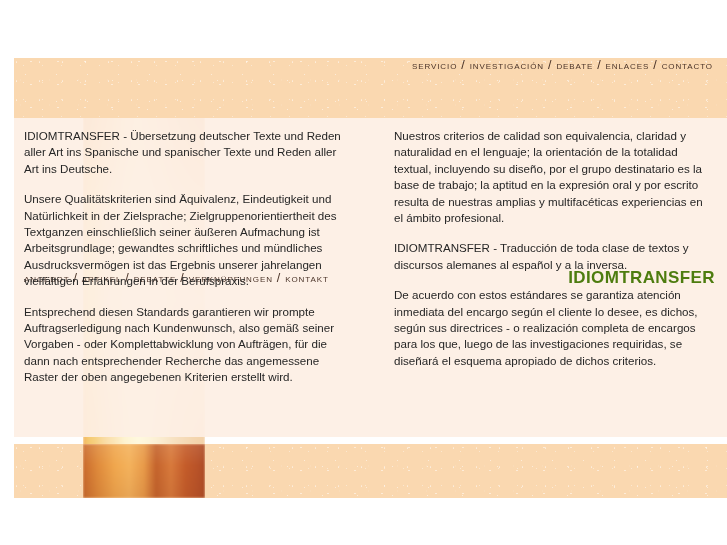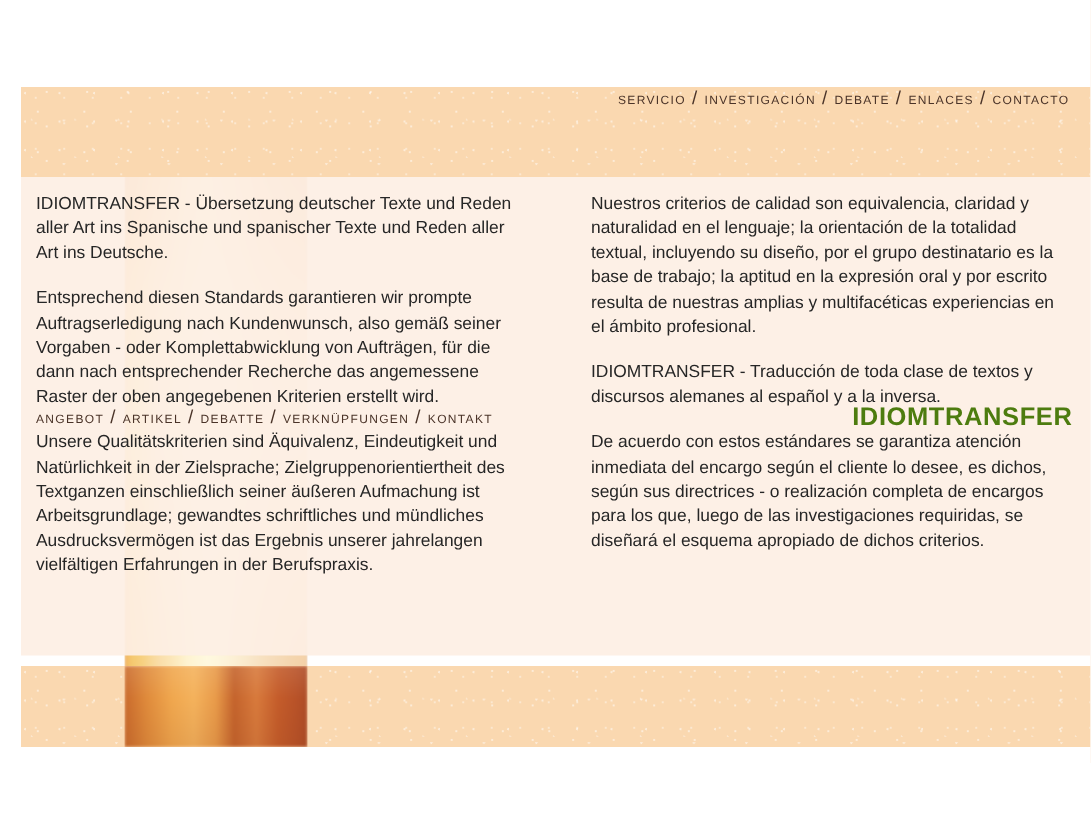--- a/index.html
+++ b/index.html
@@ -247,22 +247,22 @@
       <span class="nav-sep">/</span>
       <a class="nav-link" href="#">Kontakt</a>
     </nav>
     <div class="logo">IDIOMTRANSFER</div>
   </div>
 
   <div class="content-panel"></div>
   <div class="columns" style="position:absolute; left:0; top:60px; width:600px;">
     <div class="col">
       <p>IDIOMTRANSFER  -  Übersetzung deutscher Texte und Reden aller Art ins Spanische und spanischer Texte und Reden aller Art ins Deutsche.</p>
+      <p>Unsere Qualitätskriterien sind Äquivalenz, Eindeutigkeit und Natürlichkeit in der Zielsprache; Zielgruppenorientiertheit des Textganzen einschließlich seiner äußeren Aufmachung ist Arbeitsgrundlage; gewandtes schriftliches und mündliches Ausdrucksvermögen ist das Ergebnis unserer jahrelangen vielfältigen Erfahrungen in der Berufspraxis.</p>
       <p>Entsprechend diesen Standards garantieren wir prompte Auftragserledigung nach Kundenwunsch, also gemäß seiner Vorgaben - oder Komplettabwicklung von Aufträgen, für die dann nach entsprechender Recherche das angemessene Raster der oben angegebenen Kriterien erstellt wird.</p>
-      <p>Unsere Qualitätskriterien sind Äquivalenz, Eindeutigkeit und Natürlichkeit in der Zielsprache; Zielgruppenorientiertheit des Textganzen einschließlich seiner äußeren Aufmachung ist Arbeitsgrundlage; gewandtes schriftliches und mündliches Ausdrucksvermögen ist das Ergebnis unserer jahrelangen vielfältigen Erfahrungen in der Berufspraxis.</p>
     </div>
     <div class="col">
       <p>Nuestros criterios de calidad son equivalencia, claridad y naturalidad en el lenguaje; la orientación de la totalidad textual, incluyendo su diseño, por el grupo destinatario es la base de trabajo; la aptitud en la expresión oral y por escrito resulta de nuestras amplias y multifacéticas experiencias en el ámbito profesional.</p>
       <p>IDIOMTRANSFER  -  Traducción de toda clase de textos y discursos alemanes al español y a la inversa.</p>
       <p>De acuerdo con estos estándares se garantiza atención inmediata del encargo según el cliente lo desee, es dichos, según sus directrices - o realización completa de encargos para los que, luego de las investigaciones requiridas, se diseñará el esquema apropiado de dichos criterios.</p>
     </div>
   </div>
 
   <div class="footer-band">
     <div class="speckle"></div>

